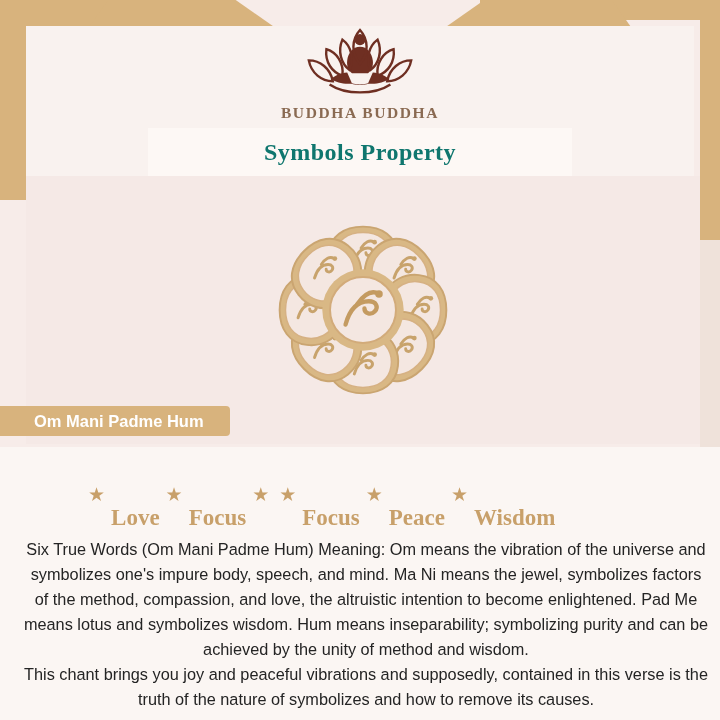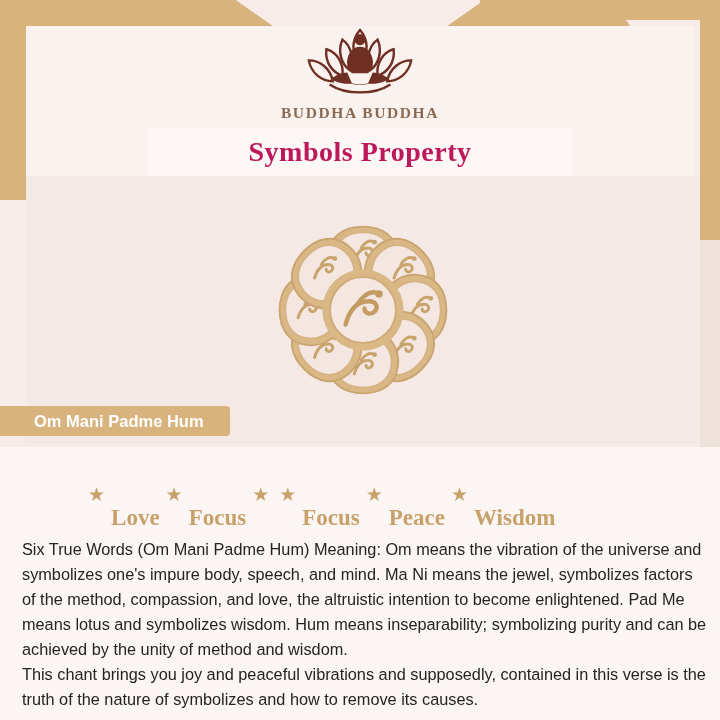--- a/index.html
+++ b/index.html
@@ -69,22 +69,22 @@
   
   .title-plaque {
     position: absolute; left: 148px; top: 128px;
     width: 424px; height: 48px;
     background: #fdf8f5;
     display: flex; align-items: center; justify-content: center;
   }
   .title-plaque .title {
     font-family: "Liberation Serif", serif;
     font-weight: 700;
-    font-size: 28px;
-    color: #be185d;
+    font-size: 24px;
+    color: #0f766e;
     letter-spacing: 0.5px;
   }
 
   
   .mandala-area {
     position: absolute; left: 26px; top: 176px; right: 20px; height: 268px;
     display: flex; align-items: center; justify-content: center;
     background: #f5e9e6;
   }
   .mandala { width: 252px; height: 252px; display: block; }
@@ -127,21 +127,21 @@
     font-size: 19px;
     line-height: 1;
     padding: 0 4px;
   }
   .body-text {
     font-size: 16.3px;
     line-height: 1.53;
     color: #242424;
     font-family: "Liberation Sans", sans-serif;
   }
-  .body-text p { margin-bottom: 0; }
+  .body-text p { margin-bottom: 0; text-align: center; }
   .body-text p + p { margin-top: 0px; }
 
   
   .right-strip {
     position: absolute; right: 0; top: 240px; width: 20px; height: 207px;
     background: #efe2da;
   }
 </style>
 </head>
 <body>

